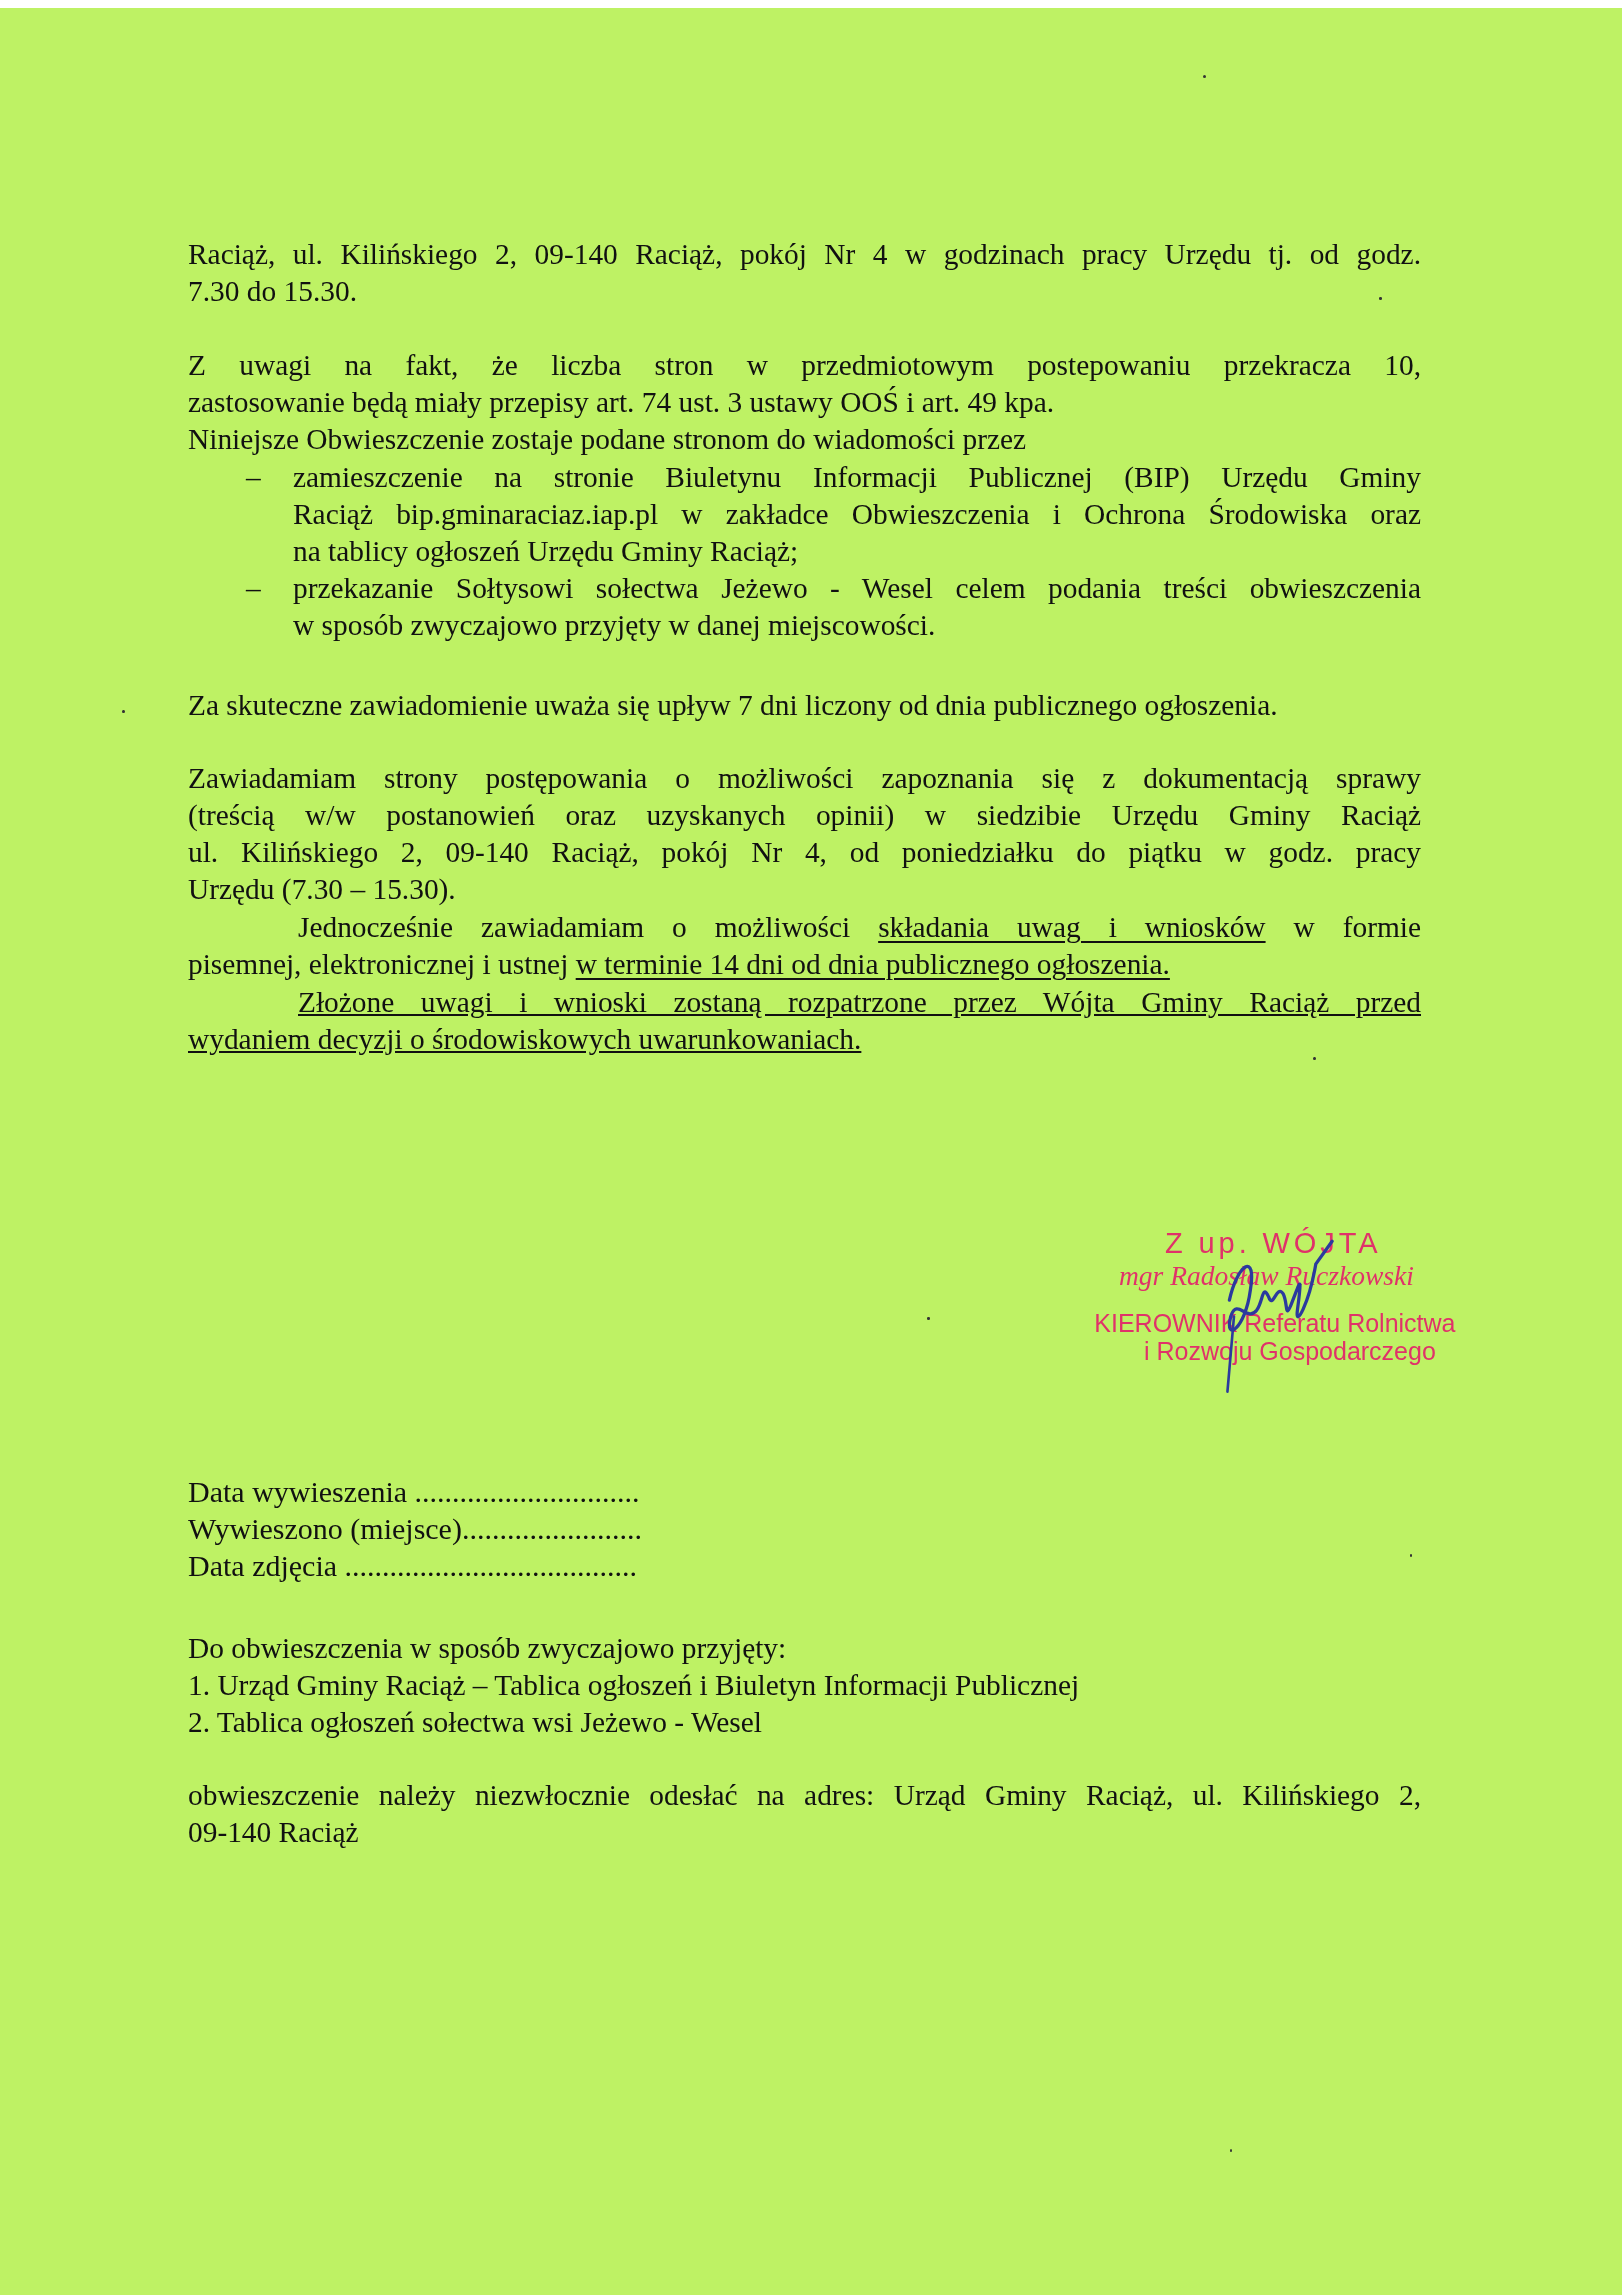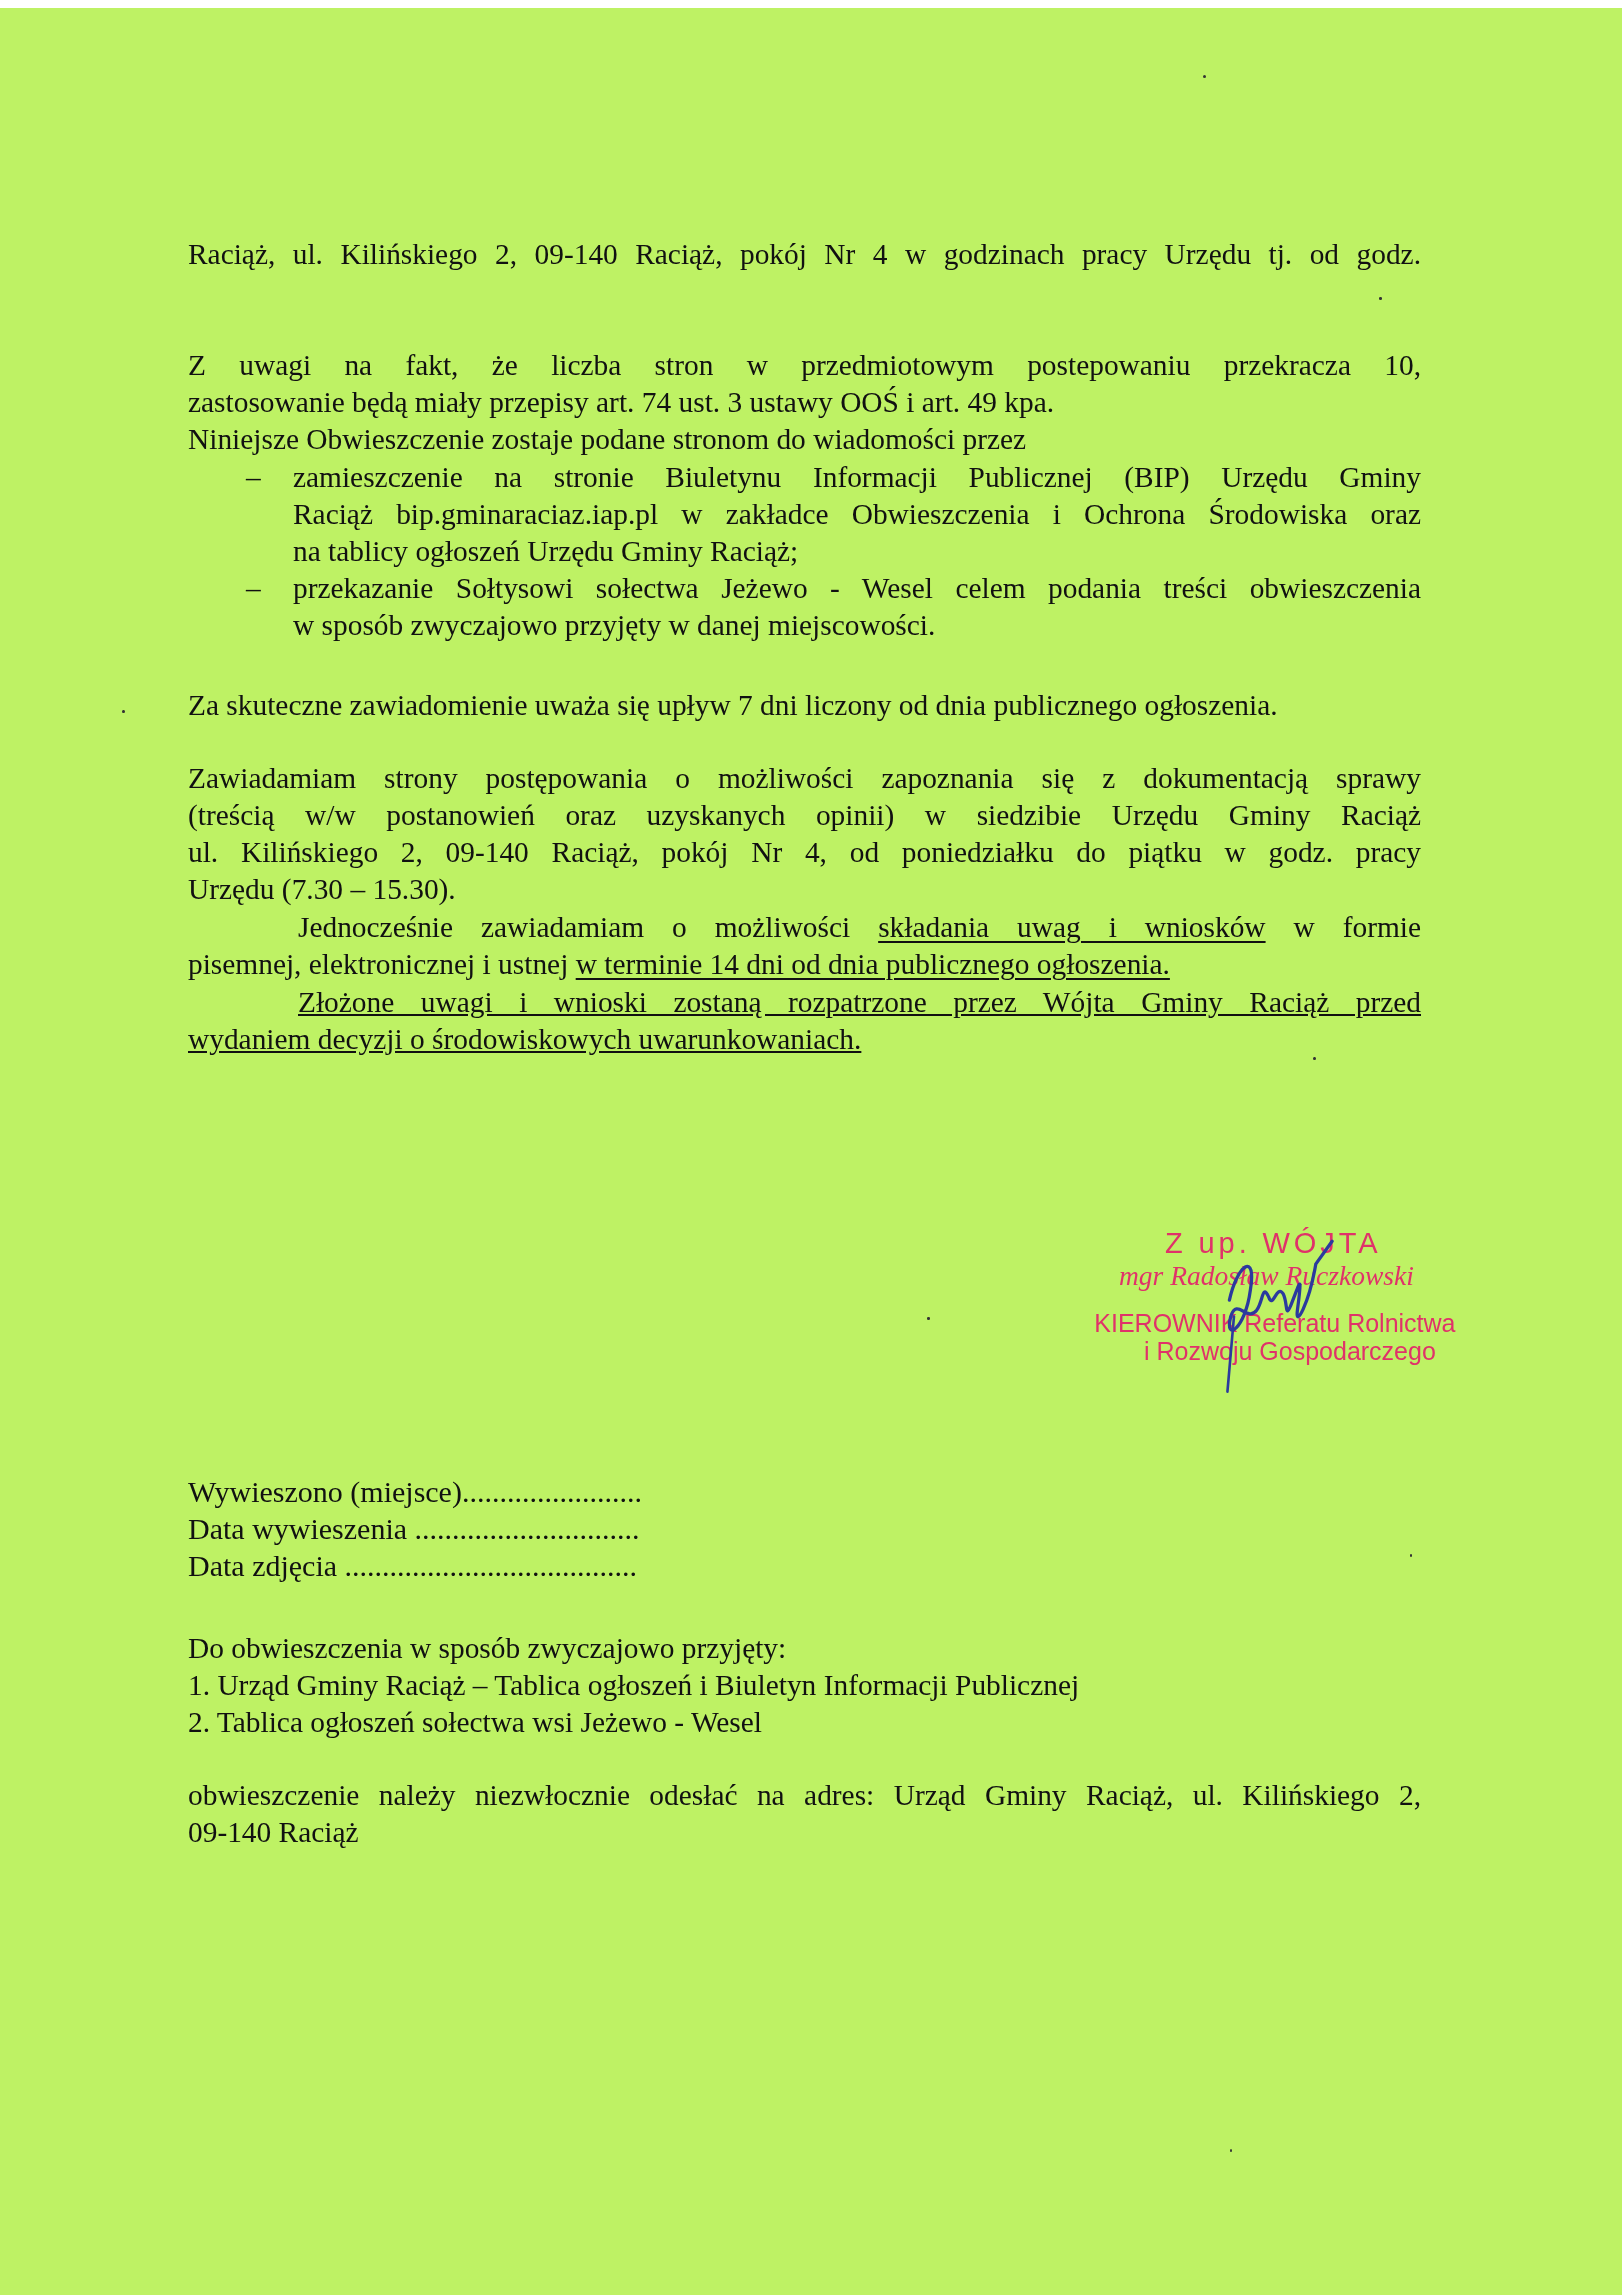--- a/index.html
+++ b/index.html
@@ -24,20 +24,21 @@
   .signature { position:absolute; left:1211px; top:1230px; width:131px; height:157px; }
   .speck { position:absolute; background:#333; border-radius:50%; }
 </style>
 </head>
 <body>
 
 <div class="page">
 
   <div class="block" style="top:228px;">
     <span class="jl">Raciąż, ul. Kilińskiego 2, 09-140 Raciąż, pokój Nr 4 w godzinach pracy Urzędu tj. od godz.</span>
+    <span class="line">7.30 do 15.30.</span>
   </div>
 
   <div class="block" style="top:339px;">
     <span class="jl">Z uwagi na fakt, że liczba stron w przedmiotowym postepowaniu przekracza 10,</span>
     <span class="line">zastosowanie będą miały przepisy art. 74 ust. 3 ustawy OOŚ i art. 49 kpa.</span>
     <span class="line">Niniejsze Obwieszczenie zostaje podane stronom do wiadomości przez</span>
   </div>
 
   <div class="bullet-list" style="top:451px;">
     <div class="bullet">
@@ -79,22 +80,22 @@
     <span class="s2">mgr Radosław Ruczkowski</span>
     <span class="s3">KIEROWNIK Referatu Rolnictwa</span>
     <span class="s4">i Rozwoju Gospodarczego</span>
   </div>
   <svg class="signature" viewBox="0 0 200 240">
     <path d="M28 95 C 40 40, 70 20, 60 80 C 52 140, 20 160, 30 120 C 40 90, 55 130, 70 110 C 80 95, 78 70, 88 90 C 95 110, 100 70, 110 85 C 118 100, 112 130, 125 95 C 135 70, 140 50, 132 110 C 128 140, 150 100, 160 40 L 185 5" fill="none" stroke="#2b3a9e" stroke-width="5" stroke-linecap="round"></path>
     <path d="M35 120 L 25 235" fill="none" stroke="#2b3a9e" stroke-width="4" stroke-linecap="round"></path>
   </svg>
 
   <div class="block" style="top:1465px; font-size:30px;">
+    <span class="line"><span>Data wywieszenia </span><span>..............................</span></span>
     <span class="line"><span>Wywieszono (miejsce)</span><span>........................</span></span>
-    <span class="line"><span>Data wywieszenia </span><span>..............................</span></span>
     <span class="line"><span>Data zdjęcia </span><span>.......................................</span></span>
   </div>
 
   <div class="block" style="top:1622px;">
     <span class="line">Do obwieszczenia w sposób zwyczajowo przyjęty:</span>
     <span class="line">1. Urząd Gminy Raciąż – Tablica ogłoszeń i Biuletyn Informacji Publicznej</span>
     <span class="line">2. Tablica ogłoszeń sołectwa wsi Jeżewo - Wesel</span>
   </div>
 
   <div class="block" style="top:1769px;">

